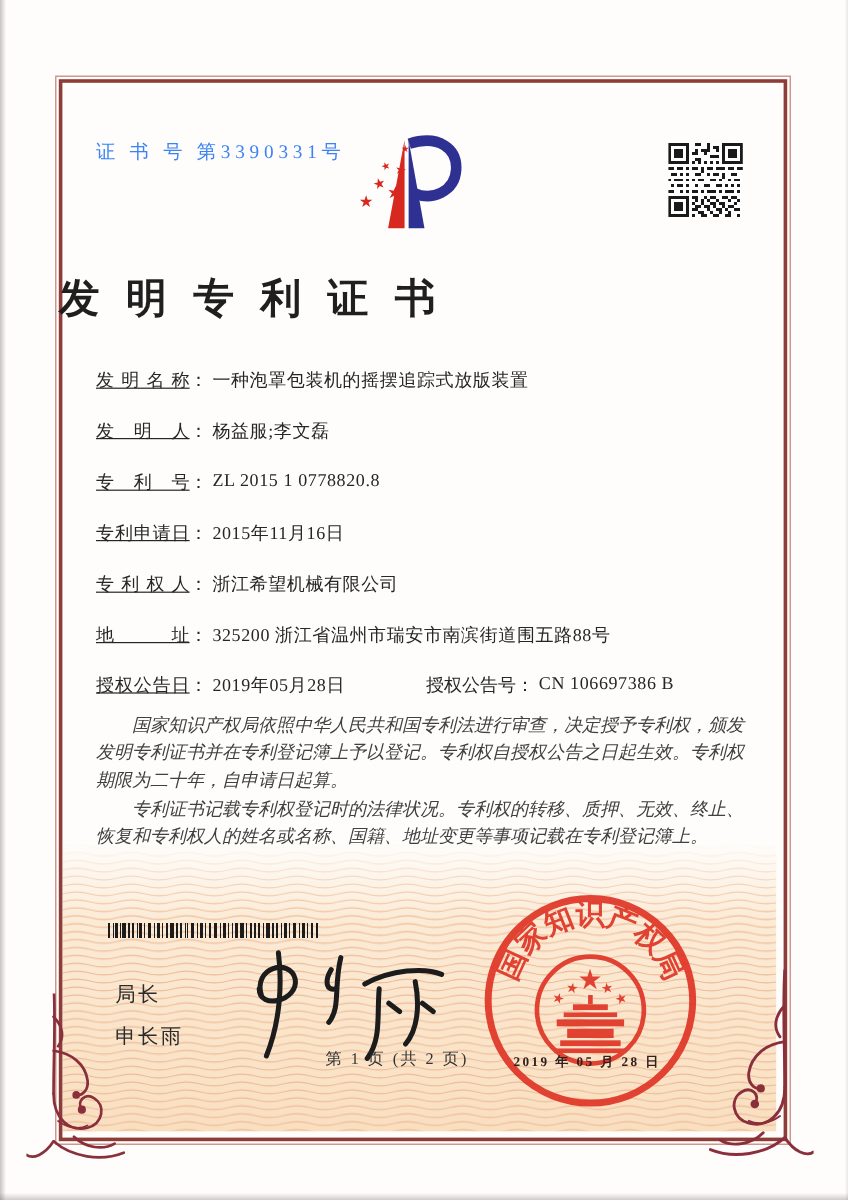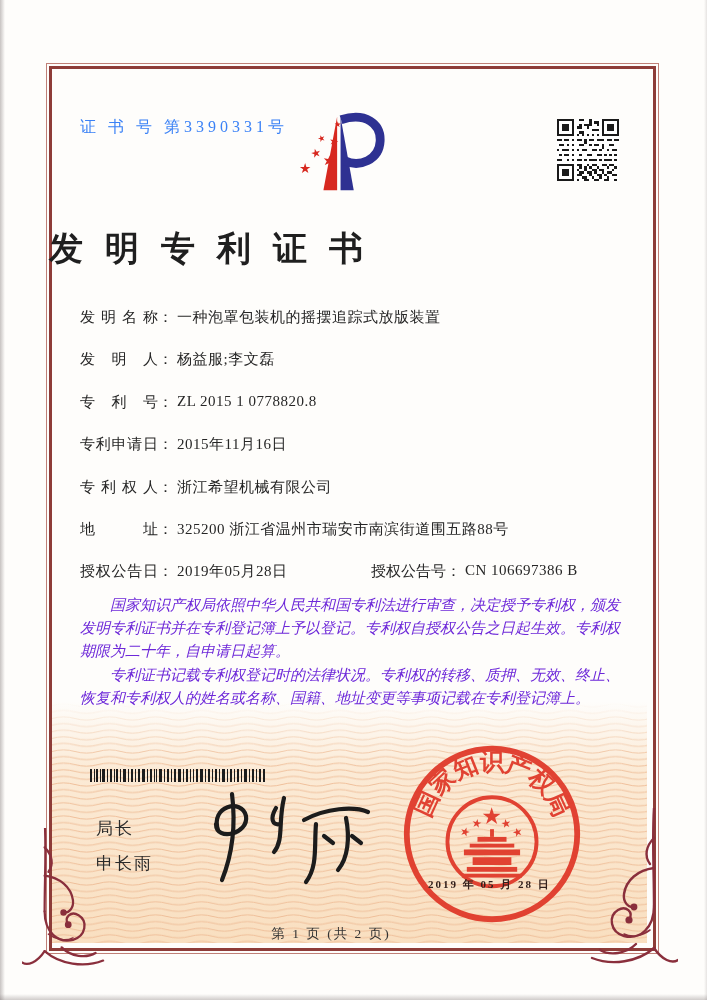--- a/index.html
+++ b/index.html
@@ -23,43 +23,43 @@
   .cert-number{position:absolute;left:80px;top:117px;font-size:16px;letter-spacing:4px;color:#3b82f6;}
   .logo{position:absolute;left:293px;top:110px;}
   .qr{position:absolute;left:557px;top:119px;}
 
   .title{position:absolute;left:49px;top:226px;width:574px;text-align:left;
     font-size:34px;font-weight:bold;color:#1f1f1f;}
   .title span{letter-spacing:22px;margin-right:-22px;}
 
   .fields{position:absolute;left:80px;top:308px;width:548px;font-size:15px;color:#262626;}
   .field-row{display:flex;align-items:flex-start;height:42.4px;white-space:nowrap;}
-  .flabel{display:inline-block;width:78px;text-align:justify;text-align-last:justify;flex:none;}
+  .flabel{display:inline-block;width:78px;text-align:justify;text-align-last:justify;flex:none;text-decoration:underline;}
   .colon{flex:none;margin:0 4px 0 0;}
   .fvalue{letter-spacing:.5px;}
   .fvalue.w170{width:178px;flex:none;}
-  .flabel2{flex:none;margin-left:16px;}
+  .flabel2{flex:none;margin-left:0;}
 
   .paras{position:absolute;left:80px;top:594px;width:546px;
-    font-size:15px;line-height:23.2px;font-style:italic;color:#6d28d9;}
+    font-size:15px;line-height:23.2px;font-style:italic;color:#404040;}
   .paras p{margin:0;text-indent:2em;}
 
   .barcode{position:absolute;left:90px;top:769px;}
 
   .director{position:absolute;left:96px;top:817px;
     font-family:Liberation Sans, sans-serif;font-size:17px;color:#2b2b2b;}
   .director div{margin-bottom:12px;letter-spacing:2px;}
 
   .signature{position:absolute;left:192px;top:786px;}
 
   .seal{position:absolute;left:400px;top:742px;opacity:.92;}
   .seal-date{position:absolute;left:428px;top:877px;font-size:11px;font-weight:bold;
     letter-spacing:2px;color:#33201c;}
 
-  .page-footer{position:absolute;left:49px;top:925px;width:564px;text-align:center;
+  .page-footer{position:absolute;left:49px;top:874px;width:564px;text-align:center;
     font-size:13.5px;letter-spacing:2px;color:#333;font-family:Liberation Serif, serif;}
 
   .flourish{position:absolute;}
   .fl-right{left:566px;top:808px;}
   .fl-left{left:22px;top:828px;transform:scaleX(-1);}
 </style>
 </head>
 <body>
 
 <div class="photo">

